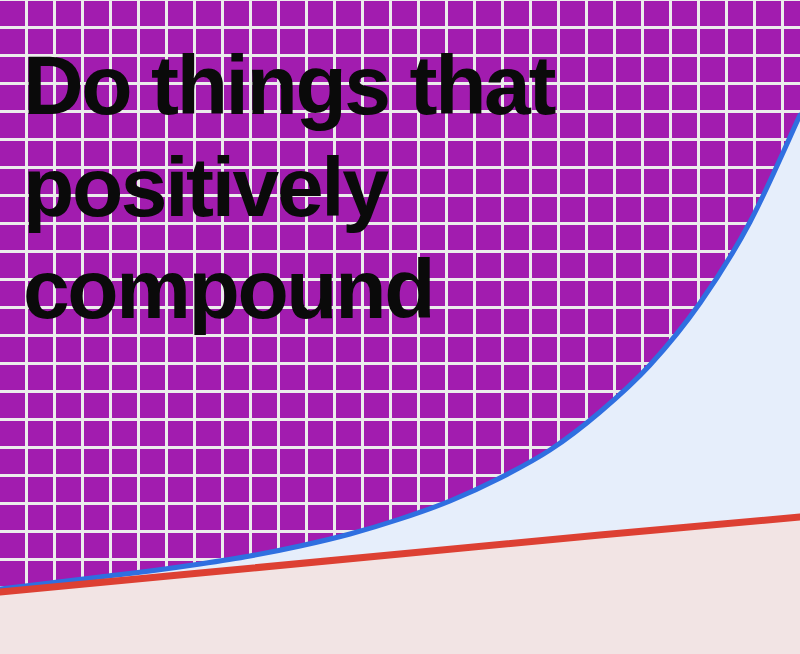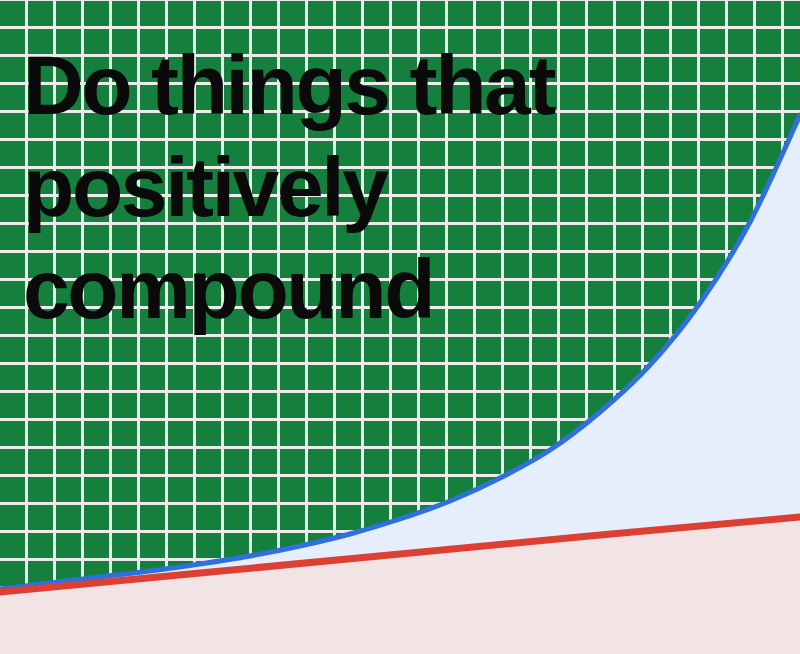--- a/index.html
+++ b/index.html
@@ -5,21 +5,21 @@
   html, body {
     margin: 0;
     padding: 0;
     background: #ffffff;
   }
   #stage {
     position: relative;
     width: 800px;
     height: 654px;
     overflow: hidden;
-    background: #15803d;
+    background: #a21caf;
     font-family: "Liberation Sans", sans-serif;
   }
   
   #grid {
     position: absolute;
     inset: 0;
     background-image:
       linear-gradient(to right, #ececec 0px, #ececec 3px, transparent 3px),
       linear-gradient(to bottom, #ececec 0px, #ececec 3px, transparent 3px);
     background-size: 28px 28px, 28px 28px;

